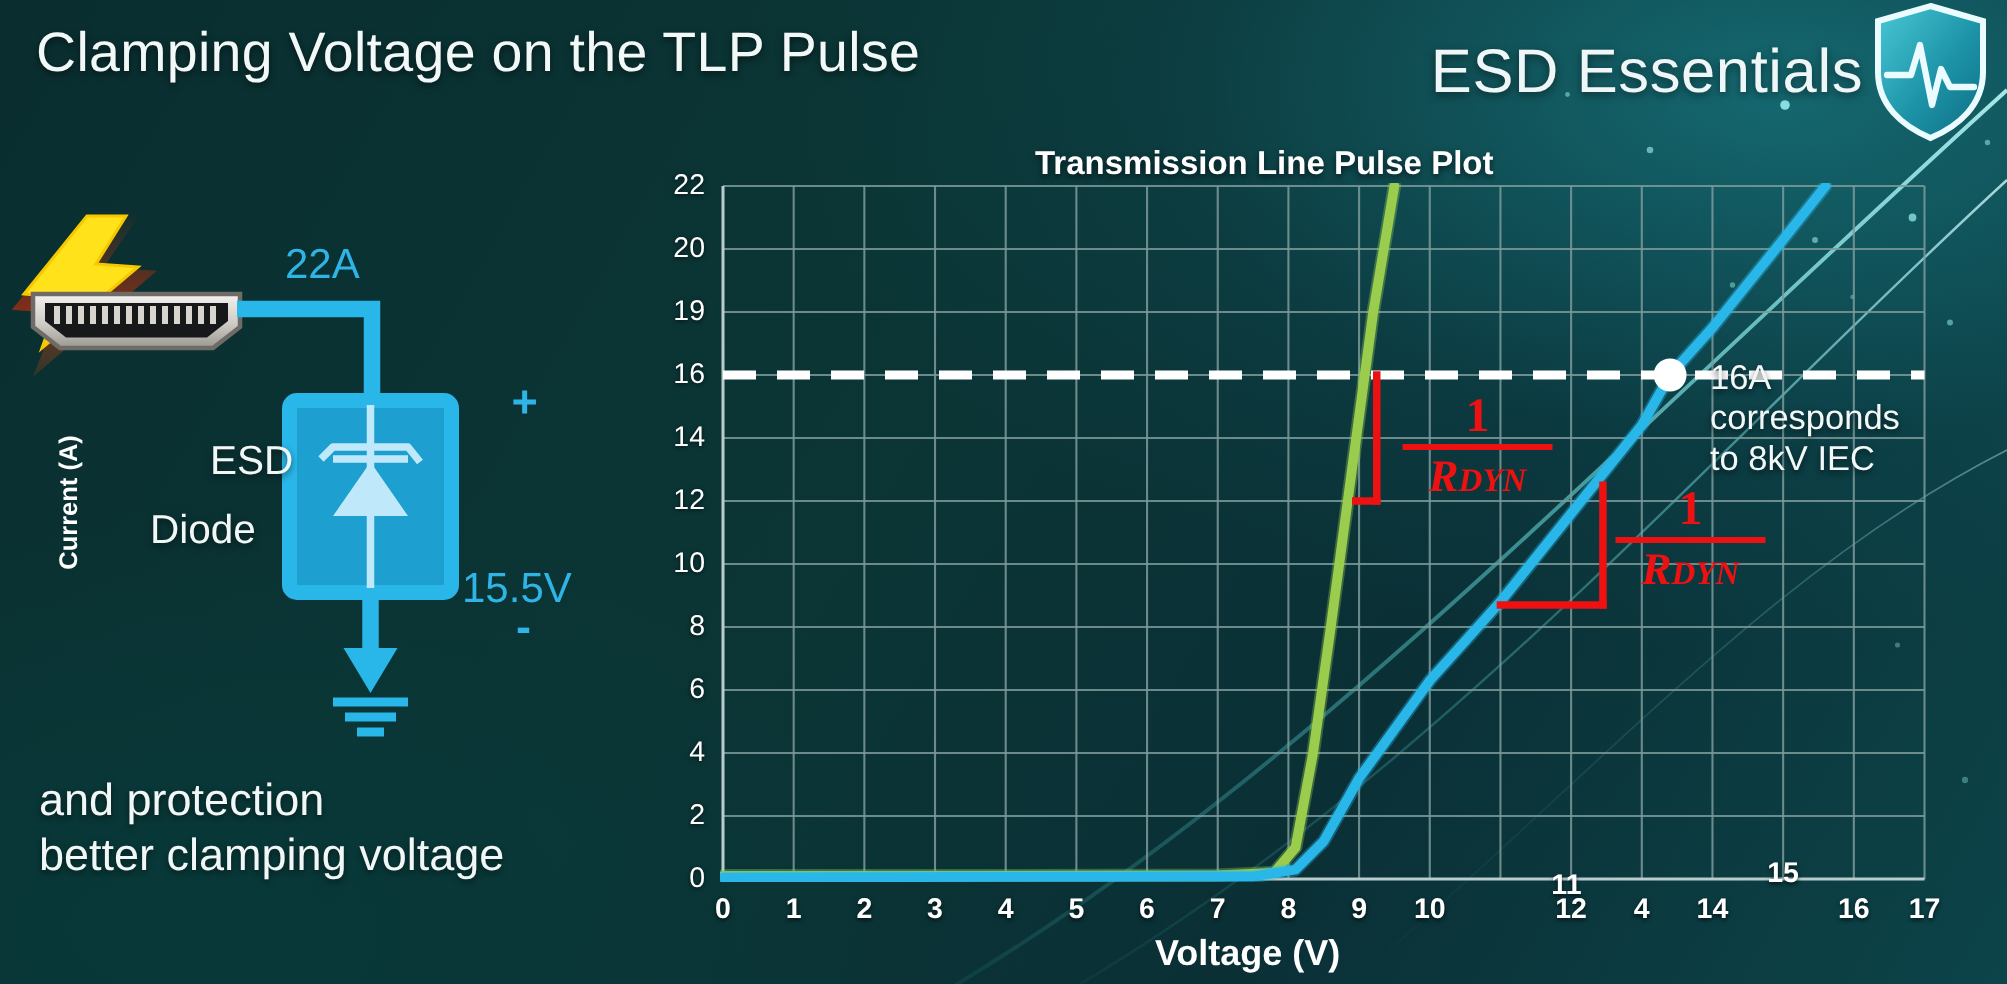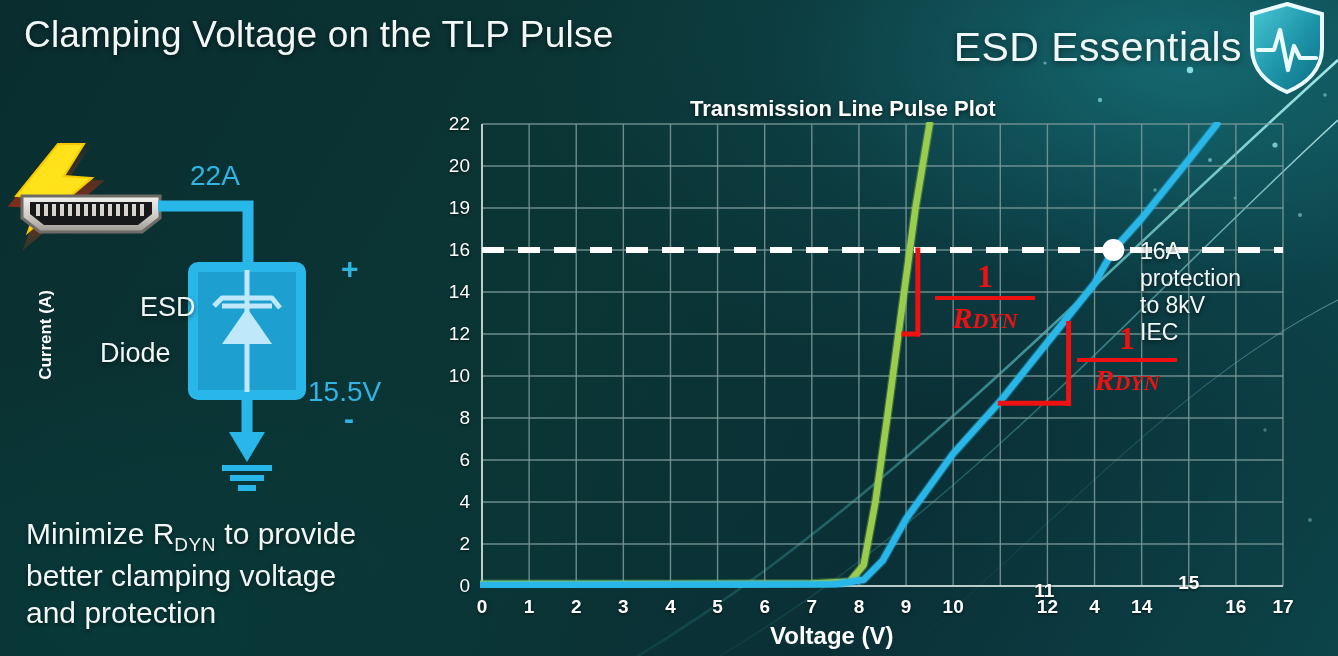--- a/index.html
+++ b/index.html
@@ -187,25 +187,22 @@
 
     <div class="blue-lbl" style="left:190px;top:20px;">22A</div>
     <div class="lbl" style="left:140px;top:152px;">ESD</div>
     <div class="lbl" style="left:100px;top:198px;">Diode</div>
     <div class="blue-lbl" style="left:308px;top:192px;margin-top:44px;">15.5V</div>
     <div class="plusminus" style="left:341px;top:112px;">+</div>
     <div class="plusminus" style="left:344px;top:262px;">-</div>
   </div>
 
   <div class="bottomtext">
-    <div>
-      <span>Minimize R</span><sub>DYN</sub><span> to provide</span>
-    </div>
+    <div>and protection</div>
     <div>better clamping voltage</div>
-    <div>and protection</div>
   </div>
 
   <div id="chart">
     <div class="ctitle">Transmission Line Pulse Plot</div>
     <div class="ylabel">Current (A)</div>
     <div class="xlabel">Voltage (V)</div>
 
     <svg id="plotsvg" style="position:absolute;left:0;top:0;width:1338px;height:656px;" viewBox="0 0 1338 656">
       <g id="gridlayer">
           <line x1="482" y1="124" x2="482" y2="586" stroke="#7d9a9a" stroke-width="1.4" opacity="0.85"></line>
@@ -295,21 +292,21 @@
         <div class="xtick" style="left: 985.294px; top: 580px; margin-left: 44px;">11</div>
         <div class="xtick" style="left: 1032.41px; top: 596px;">12</div>
         <div class="xtick" style="left: 1079.53px; top: 596px;">4</div>
         <div class="xtick" style="left: 1126.65px; top: 596px;">14</div>
         <div class="xtick" style="left: 1173.76px; top: 572px;">15</div>
         <div class="xtick" style="left: 1220.88px; top: 596px;">16</div>
         <div class="xtick" style="left: 1268px; top: 596px;">17</div>
       </div>
 
     <div class="annot" style="left:1140px;top:238px;">
-      <div>16A protection</div>
+      <div>16A corresponds</div>
       <div>to 8kV IEC</div>
     </div>
 
     <div class="frac" style="left:935px;top:258px;width:100px;">
       <div class="num">1</div>
       <div class="bar"></div>
       <div class="den">
         <span>R</span><small>DYN</small>
       </div>
     </div>

